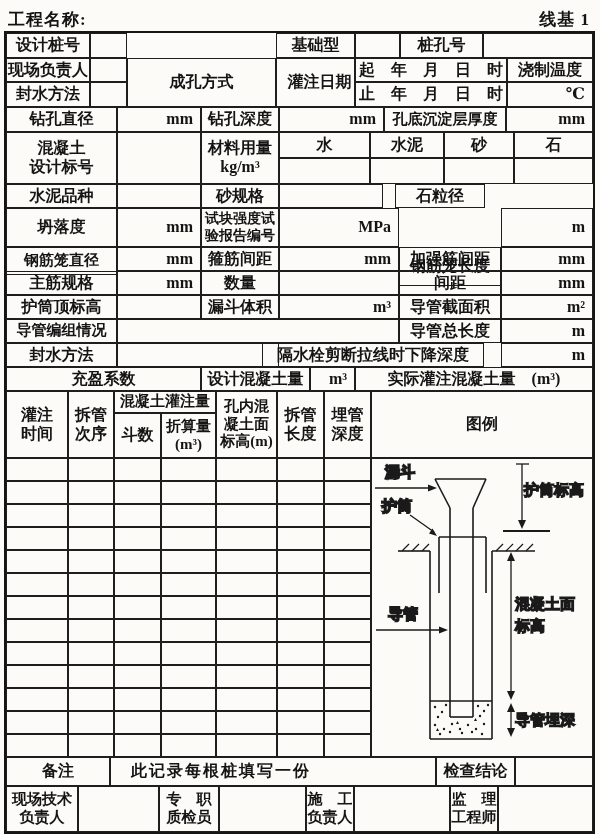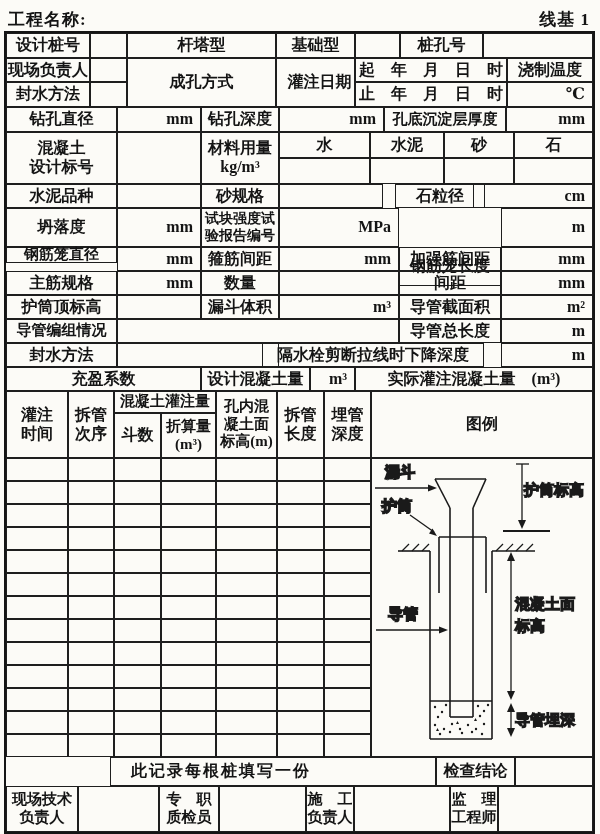--- a/index.html
+++ b/index.html
@@ -22,21 +22,20 @@
 </head>
 <body>
 
 <div id="stage">
   <div class="title" style="left:8px;top:8px;">工程名称:</div>
   <div class="title" style="left:500px;top:8px;width:90px;text-align:right;">线基 1</div>
   <div id="frame"></div>
 
   <div class="c" style="left:6px;top:33px;width:84px;height:25px;">设计桩号</div>
   <div class="c" style="left:90px;top:33px;width:37px;height:25px;"></div>
-  <div class="c" style="left:127px;top:33px;width:149px;height:25px;">杆塔型</div>
   <div class="c" style="left:276px;top:33px;width:79px;height:25px;">基础型</div>
   <div class="c" style="left:355px;top:33px;width:45px;height:25px;"></div>
   <div class="c" style="left:400px;top:33px;width:83px;height:25px;">桩孔号</div>
   <div class="c" style="left:483px;top:33px;width:110px;height:25px;"></div>
 
   <div class="c" style="left:6px;top:58px;width:84px;height:24px;">现场负责人</div>
   <div class="c" style="left:90px;top:58px;width:37px;height:24px;"></div>
   <div class="c" style="left:6px;top:82px;width:84px;height:25px;">封水方法</div>
   <div class="c" style="left:90px;top:82px;width:37px;height:25px;"></div>
   <div class="c" style="left:127px;top:58px;width:149px;height:49px;">成孔方式</div>
@@ -69,33 +68,32 @@
   <div class="c" style="left:279px;top:158px;width:91px;height:26px;"></div>
   <div class="c" style="left:370px;top:158px;width:74px;height:26px;"></div>
   <div class="c" style="left:444px;top:158px;width:70px;height:26px;"></div>
   <div class="c" style="left:514px;top:158px;width:79px;height:26px;"></div>
 
   <div class="c" style="left:6px;top:184px;width:111px;height:24px;">水泥品种</div>
   <div class="c" style="left:117px;top:184px;width:84px;height:24px;"></div>
   <div class="c" style="left:201px;top:184px;width:78px;height:24px;">砂规格</div>
   <div class="c" style="left:279px;top:184px;width:104px;height:24px;"></div>
   <div class="c" style="left:383px;top:184px;width:90px;height:24px;margin-left:12px;">石粒径</div>
-  <div class="c rt" style="left:473px;top:184px;width:120px;height:24px;">cm</div>
 
   <div class="c" style="left:6px;top:208px;width:111px;height:39px;">坍落度</div>
   <div class="c rt" style="left:117px;top:208px;width:84px;height:39px;">mm</div>
   <div class="c col f14" style="left:201px;top:208px;width:78px;height:39px;">
     <span>试块强度试</span>
     <span>验报告编号</span>
   </div>
   <div class="c rt" style="left:279px;top:208px;width:120px;height:39px;">MPa</div>
   <div class="c" style="left:399px;top:208px;width:102px;height:39px;margin-top:39px;">钢筋笼长度</div>
   <div class="c rt" style="left:501px;top:208px;width:92px;height:39px;">m</div>
 
-  <div class="c f15" style="left:6px;top:247px;width:111px;height:16px;">钢筋笼直径</div>
+  <div class="c f15" style="left:6px;top:247px;width:111px;height:28px;">钢筋笼直径</div>
   <div class="c rt" style="left:117px;top:247px;width:84px;height:24px;">mm</div>
   <div class="c" style="left:201px;top:247px;width:78px;height:24px;">箍筋间距</div>
   <div class="c rt" style="left:279px;top:247px;width:120px;height:24px;">mm</div>
   <div class="c" style="left:399px;top:247px;width:102px;height:24px;">加强筋间距</div>
   <div class="c rt" style="left:501px;top:247px;width:92px;height:24px;">mm</div>
 
   <div class="c" style="left:6px;top:271px;width:111px;height:24px;">主筋规格</div>
   <div class="c rt" style="left:117px;top:271px;width:84px;height:24px;">mm</div>
   <div class="c" style="left:201px;top:271px;width:78px;height:24px;">数量</div>
   <div class="c" style="left:279px;top:271px;width:120px;height:24px;"></div>
@@ -339,20 +337,21 @@
       </g>
       <g stroke-width="1.3">
         <line x1="139" y1="248" x2="139" y2="274"></line>
         <polygon points="139,244 135,253 143,253" fill="#1a1a1a" stroke="none"></polygon>
         <polygon points="139,278 135,269 143,269" fill="#1a1a1a" stroke="none"></polygon>
         <text x="143" y="266">导管埋深</text>
       </g>
     </svg>
   </div>
 
+  <div class="c" style="left:6px;top:757px;width:104px;height:29px;">备注</div>
   <div class="c lt" style="left:110px;top:757px;width:326px;height:29px;letter-spacing:2px;padding-left:20px;">此记录每根桩填写一份</div>
   <div class="c" style="left:436px;top:757px;width:79px;height:29px;">检查结论</div>
   <div class="c" style="left:515px;top:757px;width:78px;height:29px;"></div>
 
   <div class="c col f15" style="left:6px;top:786px;width:72px;height:46px;">
     <span>现场技术</span>
     <span>负责人</span>
   </div>
   <div class="c" style="left:78px;top:786px;width:81px;height:46px;"></div>
   <div class="c col f15" style="left:159px;top:786px;width:60px;height:46px;">

